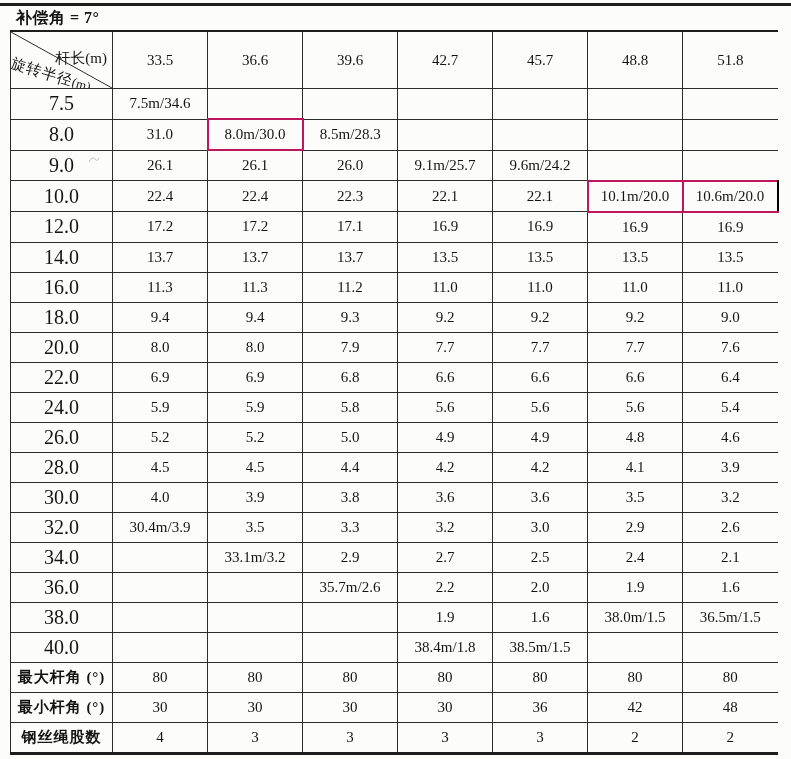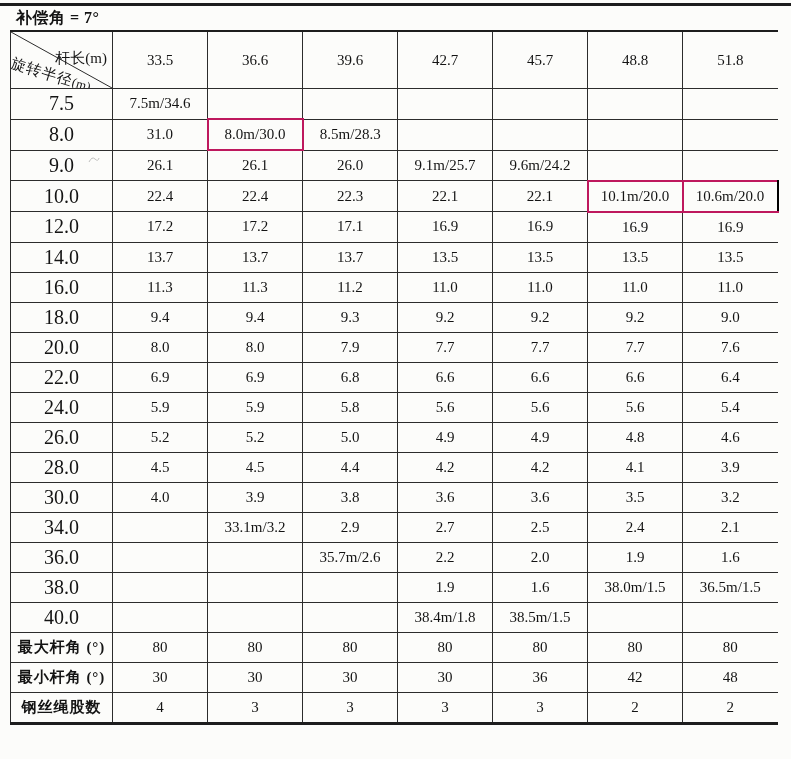--- a/index.html
+++ b/index.html
@@ -230,20 +230,30 @@
           <td class="row-label">30.0</td>
           <td>4.0</td>
           <td>3.9</td>
           <td>3.8</td>
           <td>3.6</td>
           <td>3.6</td>
           <td>3.5</td>
           <td>3.2</td>
         </tr>
         <tr>
+          <td class="row-label">32.0</td>
+          <td>30.4m/3.9</td>
+          <td>3.5</td>
+          <td>3.3</td>
+          <td>3.2</td>
+          <td>3.0</td>
+          <td>2.9</td>
+          <td>2.6</td>
+        </tr>
+        <tr>
           <td class="row-label">34.0</td>
           <td></td>
           <td>33.1m/3.2</td>
           <td>2.9</td>
           <td>2.7</td>
           <td>2.5</td>
           <td>2.4</td>
           <td>2.1</td>
         </tr>
         <tr>

